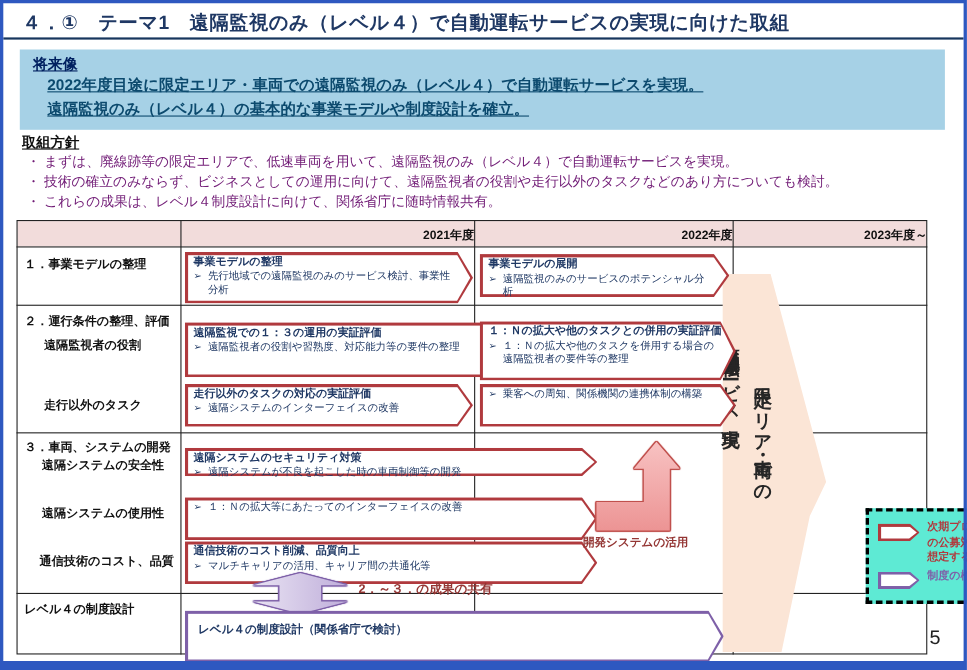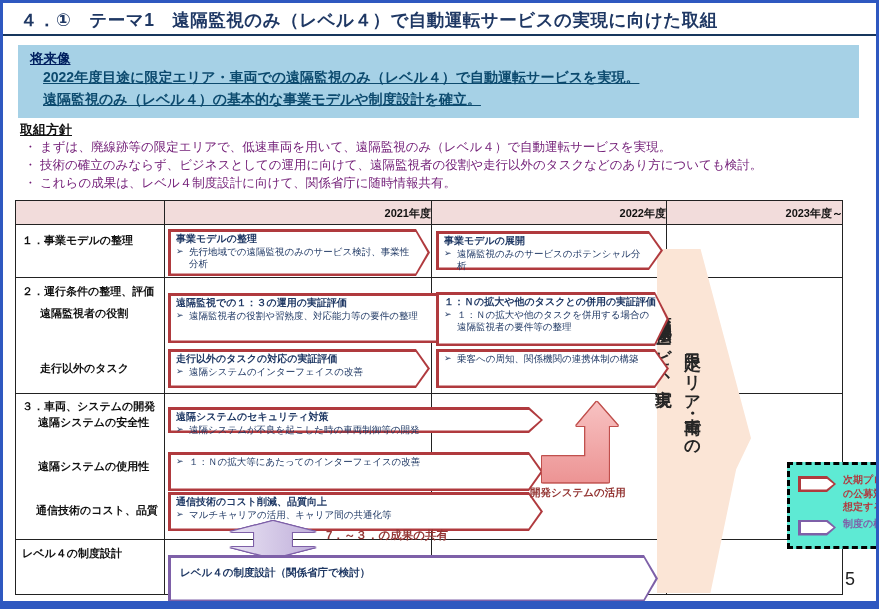--- a/index.html
+++ b/index.html
@@ -197,21 +197,21 @@
   </div>
 
   <div class="bentw">
       <div class="bent"></div>
     </div>
   <div class="bentlbl">開発システムの活用</div>
 
   <div class="dblw">
       <div class="dbl"></div>
     </div>
-  <div class="sharelbl">7．～３．の成果の共有</div>
+  <div class="sharelbl">2．～３．の成果の共有</div>
 
   <div class="chv purple" style="left:168px;top:555px;width:490px;height:47px">
     <div class="cbg"></div>
       <div class="cin"></div>
     <div class="cct">
         <div class="pvt">レベル４の制度設計（関係省庁で検討）</div>
       </div>
   </div>
 
   <div class="legend">

